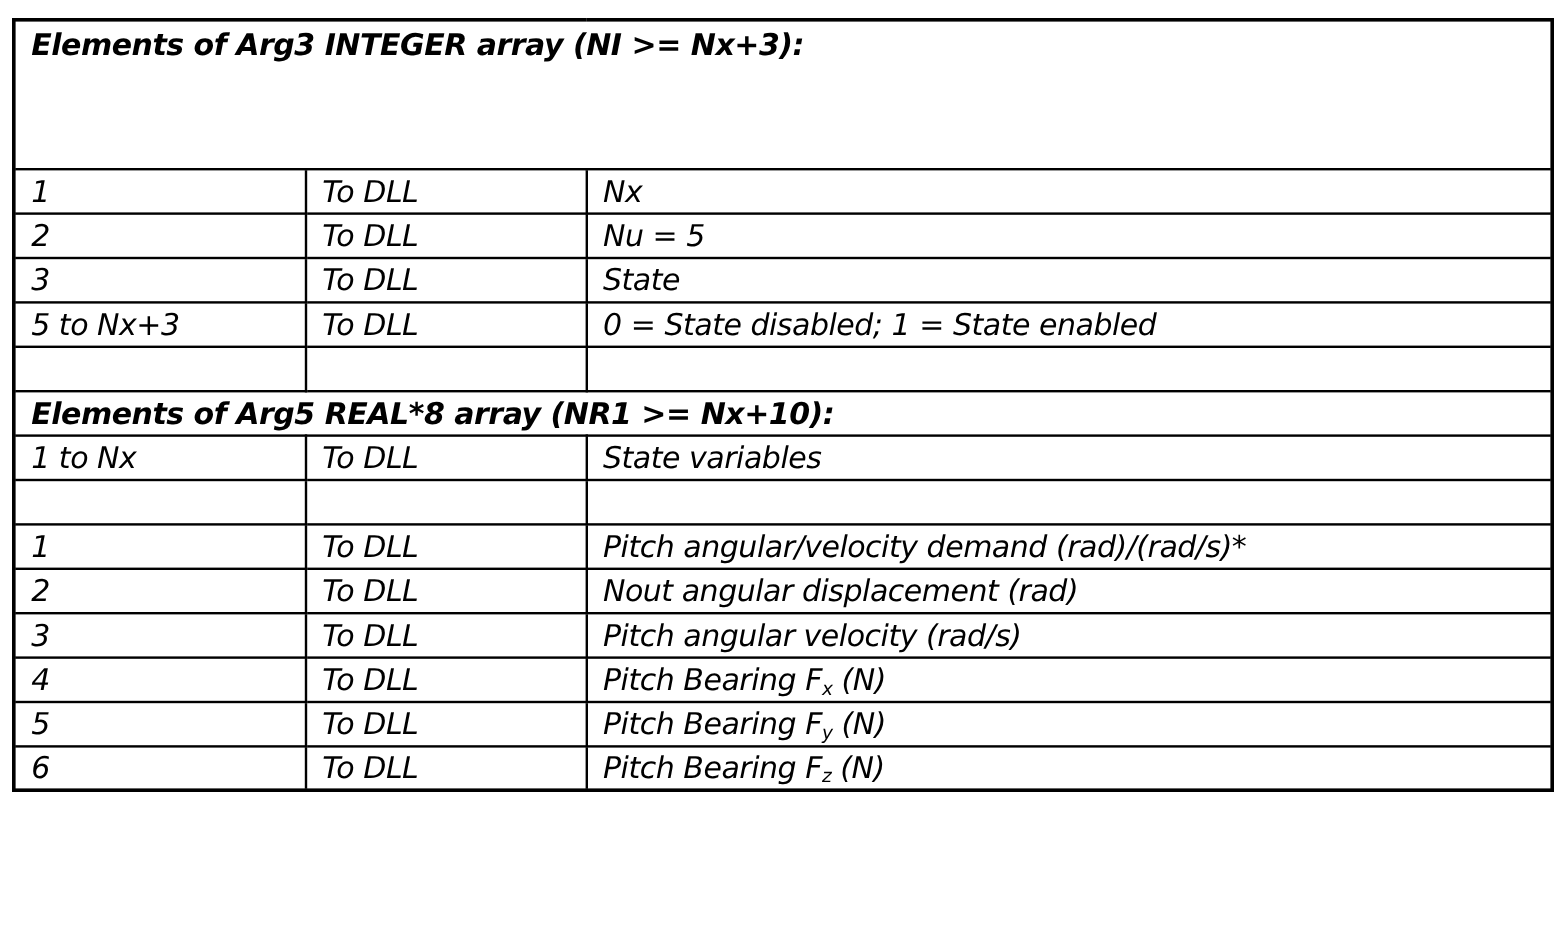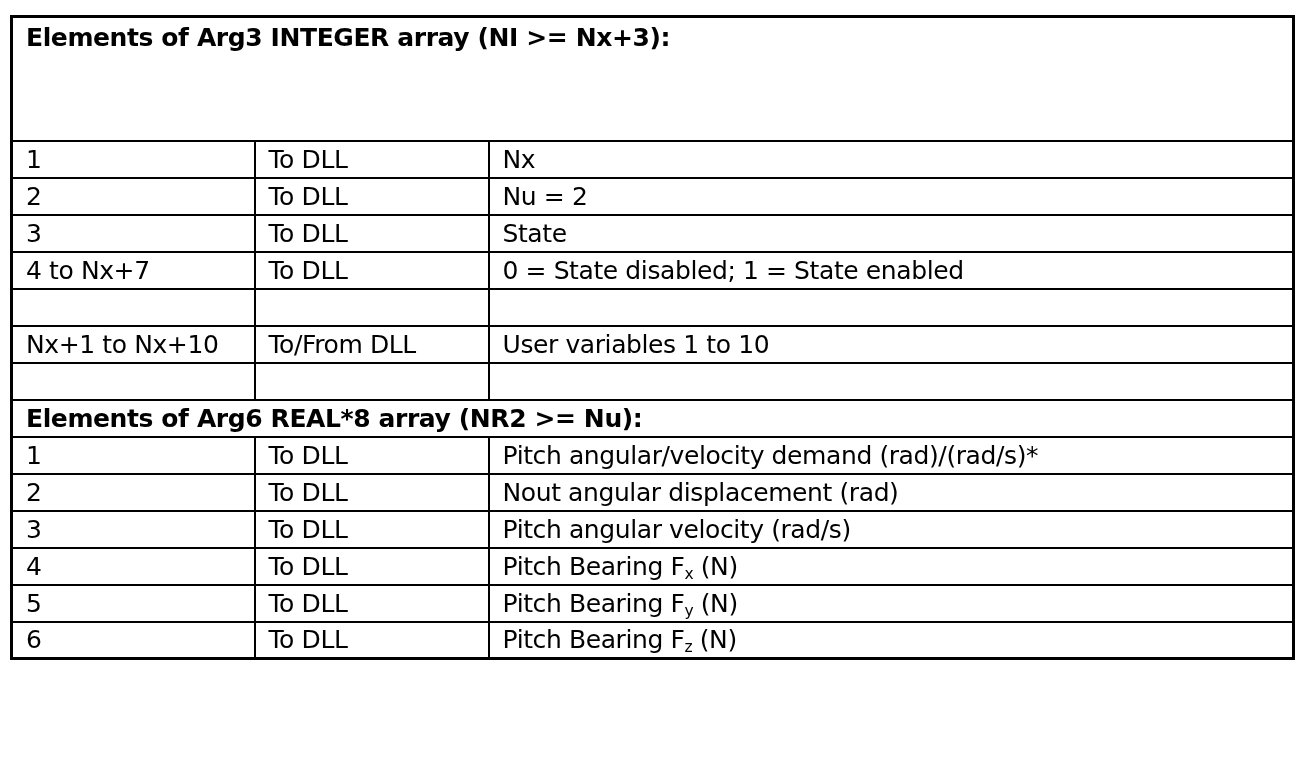--- a/index.html
+++ b/index.html
@@ -15,20 +15,21 @@
     width: 1299px; height: 771px;
     background: #ffffff;
   }
   table.dll-table {
     position: absolute;
     left: 10px; top: 15px;
     width: 1285px;
     border-collapse: collapse;
     table-layout: fixed;
     background: #ffffff;
+    font-style: italic;
   }
   table.dll-table col.c1 { width: 243px; }
   table.dll-table col.c2 { width: 234px; }
   table.dll-table col.c3 { width: auto; }
   table.dll-table { border: 3px solid #000000; }
   table.dll-table td {
     border: 2px solid #000000;
     font-size: 25px;
     letter-spacing: -0.4px;
     vertical-align: middle;
@@ -71,49 +72,49 @@
           <td colspan="3" class="section-header tall">Elements of Arg3 INTEGER array (NI &gt;= Nx+3):</td>
         </tr>
         <tr>
           <td class="cell col-index">1</td>
           <td class="cell col-direction">To DLL</td>
           <td class="cell col-description">Nx</td>
         </tr>
         <tr>
           <td class="cell col-index">2</td>
           <td class="cell col-direction">To DLL</td>
-          <td class="cell col-description">Nu = 2</td>
+          <td class="cell col-description">Nu = 5</td>
         </tr>
         <tr>
           <td class="cell col-index">3</td>
           <td class="cell col-direction">To DLL</td>
           <td class="cell col-description">State</td>
         </tr>
         <tr>
-          <td class="cell col-index">4 to Nx+7</td>
+          <td class="cell col-index">5 to Nx+3</td>
           <td class="cell col-direction">To DLL</td>
           <td class="cell col-description">0 = State disabled; 1 = State enabled</td>
         </tr>
         <tr>
           <td class="cell col-index"></td>
           <td class="cell col-direction"></td>
           <td class="cell col-description"></td>
         </tr>
         <tr>
-          <td class="cell col-index">Nx+1 to Nx+10</td>
-          <td class="cell col-direction">To/From DLL</td>
-          <td class="cell col-description">User variables 1 to 10</td>
+          <td colspan="3" class="section-header">Elements of Arg5 REAL*8 array (NR1 &gt;= Nx+10):</td>
+        </tr>
+        <tr>
+          <td class="cell col-index">1 to Nx</td>
+          <td class="cell col-direction">To DLL</td>
+          <td class="cell col-description">State variables</td>
         </tr>
         <tr>
           <td class="cell col-index"></td>
           <td class="cell col-direction"></td>
           <td class="cell col-description"></td>
-        </tr>
-        <tr>
-          <td colspan="3" class="section-header">Elements of Arg6 REAL*8 array (NR2 &gt;= Nu):</td>
         </tr>
         <tr>
           <td class="cell col-index">1</td>
           <td class="cell col-direction">To DLL</td>
           <td class="cell col-description">Pitch angular/velocity demand (rad)/(rad/s)*</td>
         </tr>
         <tr>
           <td class="cell col-index">2</td>
           <td class="cell col-direction">To DLL</td>
           <td class="cell col-description">Nout angular displacement (rad)</td>

